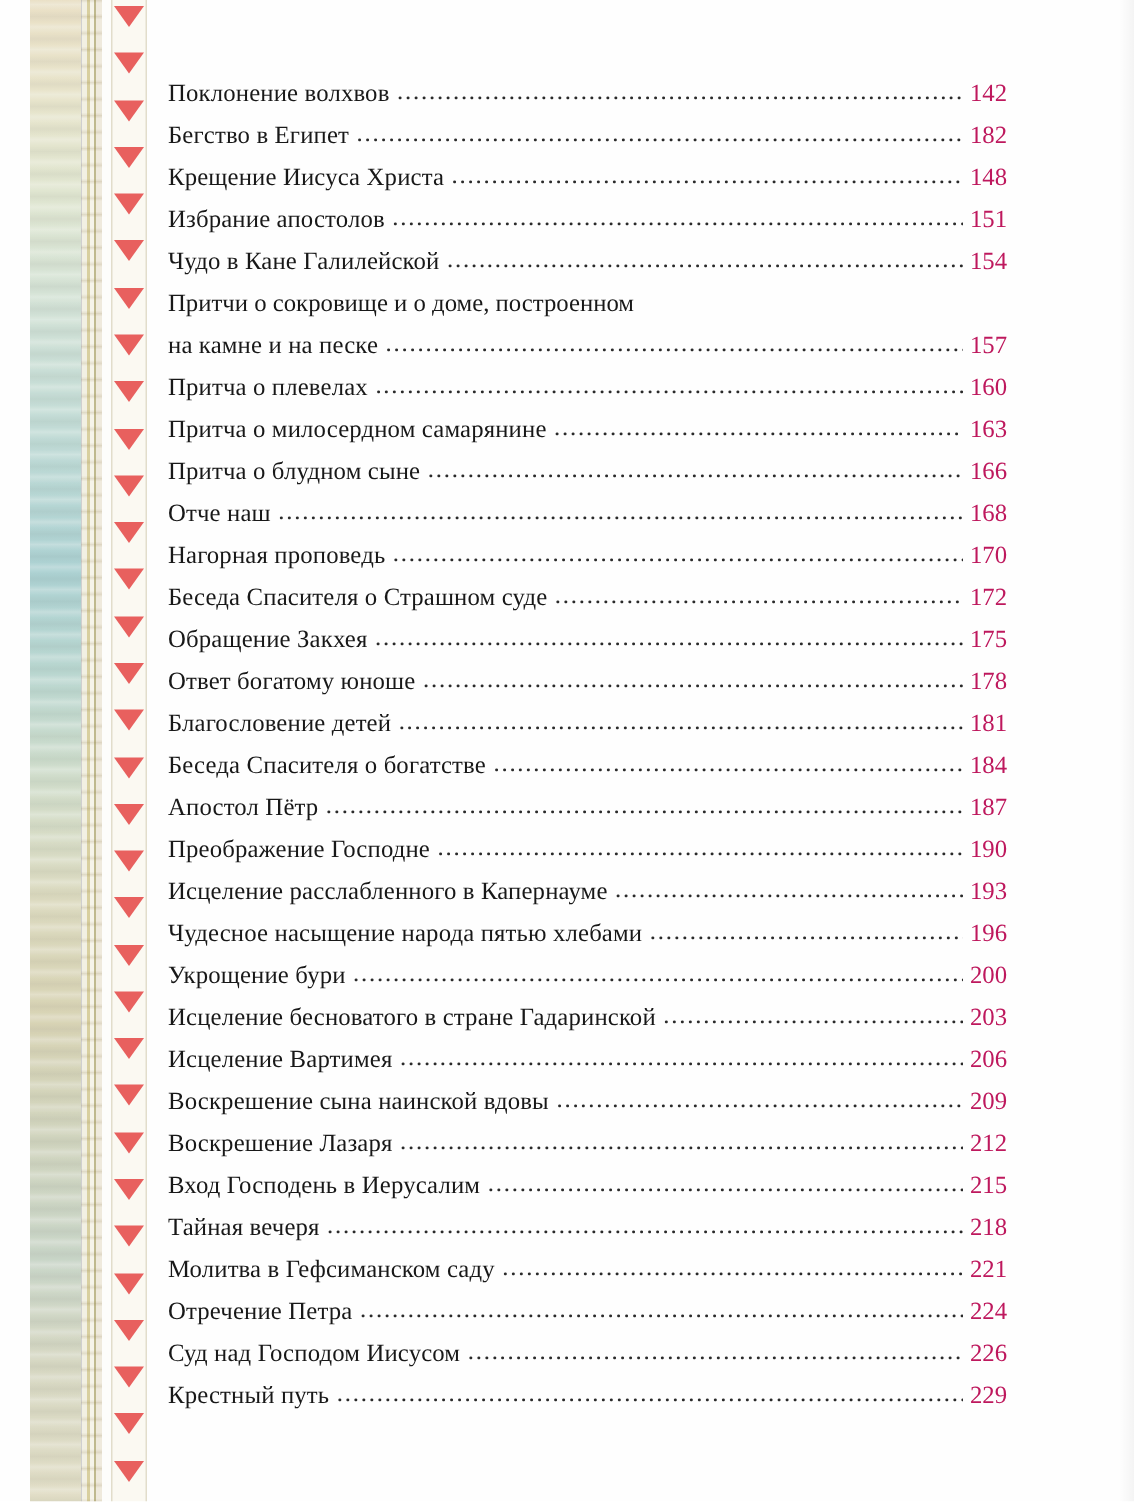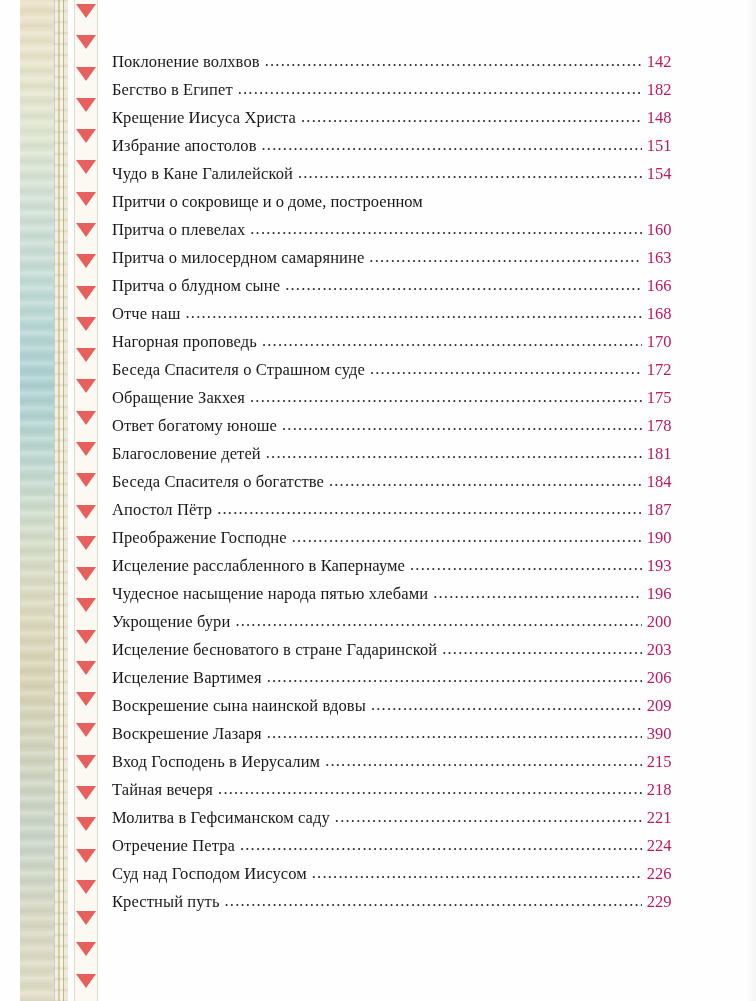--- a/index.html
+++ b/index.html
@@ -233,20 +233,25 @@
         <span class="toc-dots"></span>
         <span class="toc-page">151</span>
       </div>
       <div class="toc-row">
         <span class="toc-title gap-before-dots">Чудо в Кане Галилейской</span>
         <span class="toc-dots"></span>
         <span class="toc-page">154</span>
       </div>
       <div class="toc-row wrap">
         <span class="line1">Притчи о сокровище и о доме, построенном</span>
+        <span class="line2">
+          <span class="toc-title gap-before-dots">на камне и на песке</span>
+          <span class="toc-dots"></span>
+          <span class="toc-page">157</span>
+        </span>
       </div>
       <div class="toc-row">
         <span class="toc-title gap-before-dots">Притча о плевелах</span>
         <span class="toc-dots"></span>
         <span class="toc-page">160</span>
       </div>
       <div class="toc-row">
         <span class="toc-title gap-before-dots">Притча о милосердном самарянине</span>
         <span class="toc-dots"></span>
         <span class="toc-page">163</span>
@@ -327,21 +332,21 @@
         <span class="toc-page">206</span>
       </div>
       <div class="toc-row">
         <span class="toc-title gap-before-dots">Воскрешение сына наинской вдовы</span>
         <span class="toc-dots"></span>
         <span class="toc-page">209</span>
       </div>
       <div class="toc-row">
         <span class="toc-title gap-before-dots">Воскрешение Лазаря</span>
         <span class="toc-dots"></span>
-        <span class="toc-page">390</span>
+        <span class="toc-page">212</span>
       </div>
       <div class="toc-row">
         <span class="toc-title gap-before-dots">Вход Господень в Иерусалим</span>
         <span class="toc-dots"></span>
         <span class="toc-page">215</span>
       </div>
       <div class="toc-row">
         <span class="toc-title gap-before-dots">Тайная вечеря</span>
         <span class="toc-dots"></span>
         <span class="toc-page">218</span>

